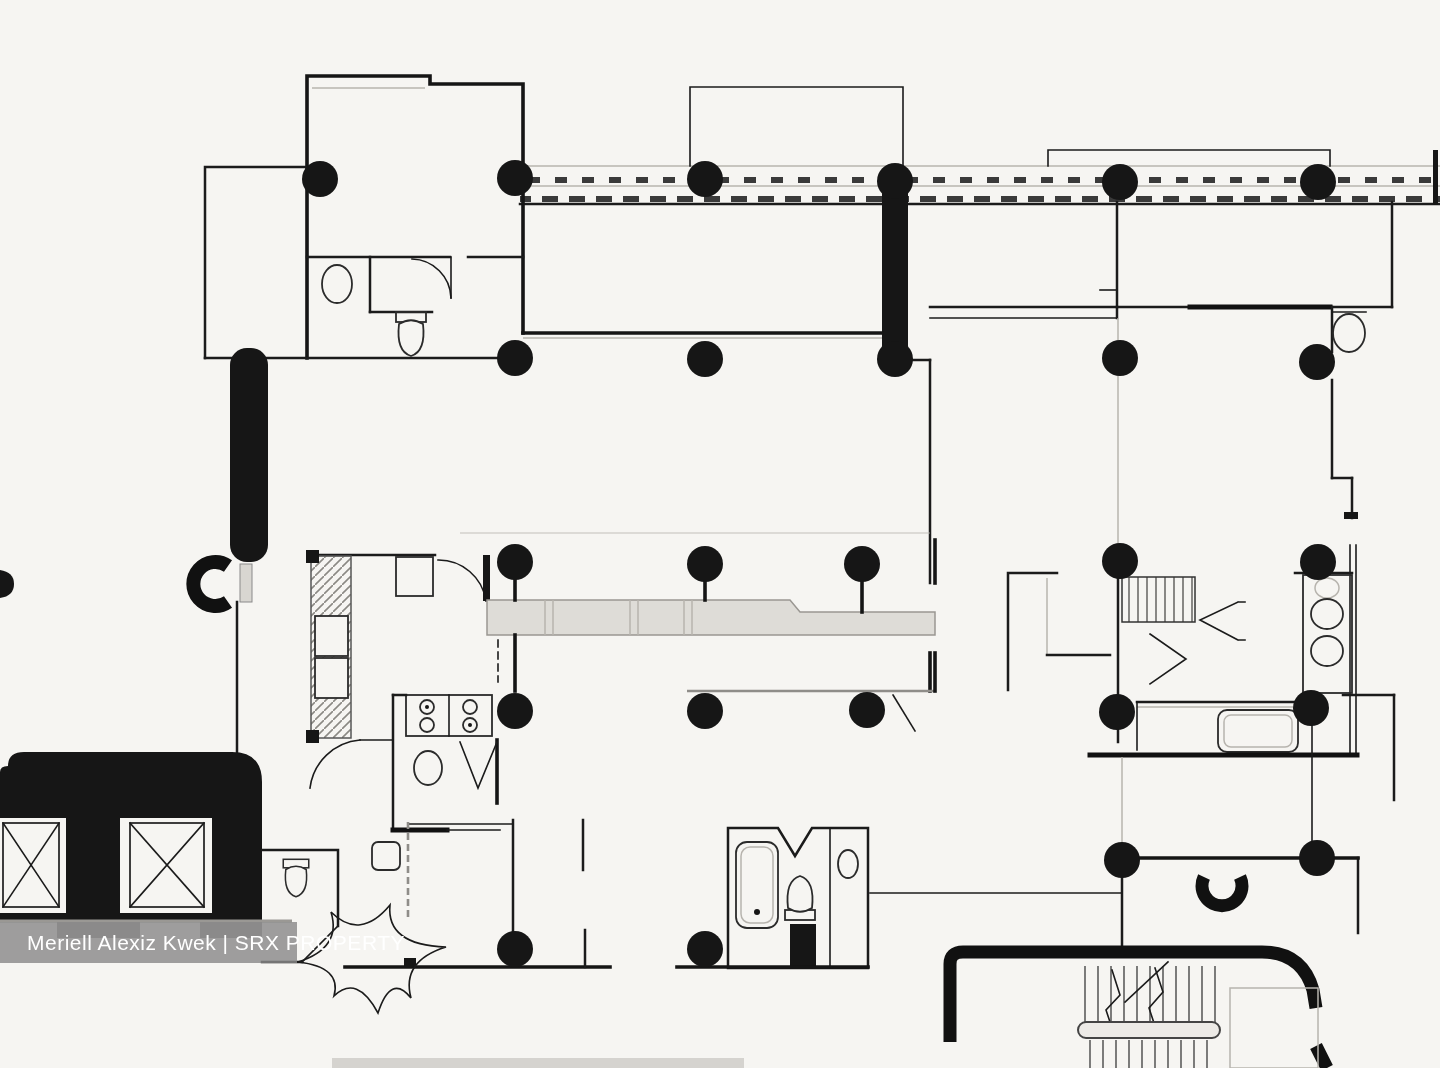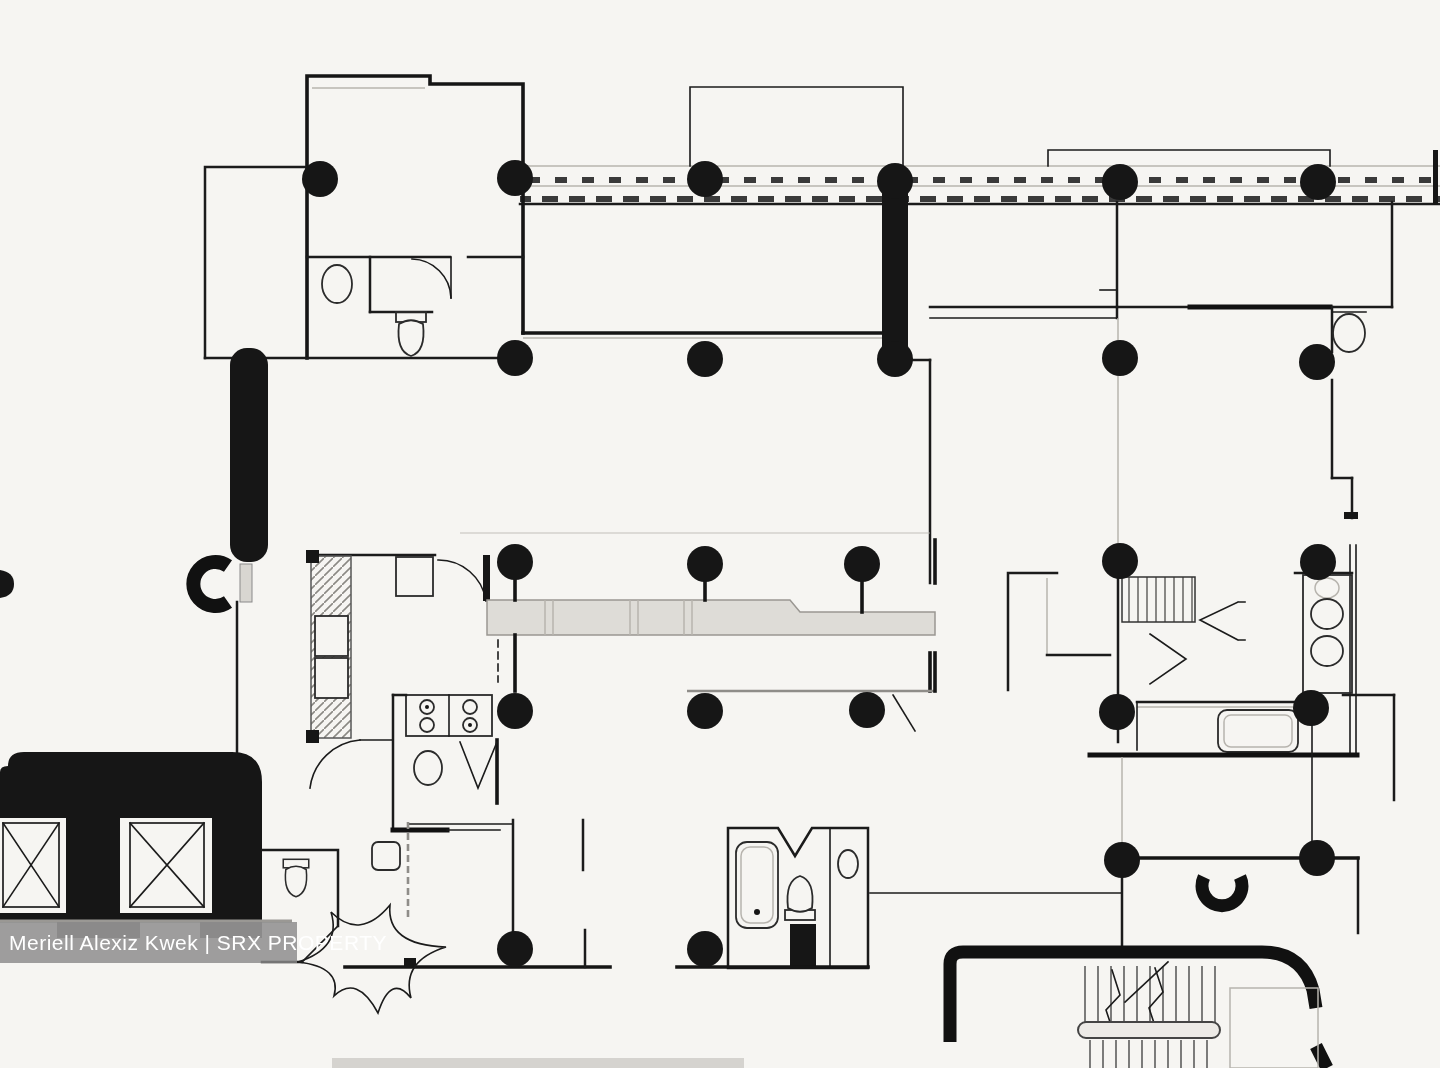--- a/index.html
+++ b/index.html
@@ -13,21 +13,21 @@
   .w5 {stroke:#111;stroke-width:5;fill:none;stroke-linecap:square;}
   .wl {stroke:#b7b4ae;stroke-width:1.5;fill:none;}
   .wg {stroke:#8f8d89;stroke-width:2.6;fill:none;}
   .blk{fill:#161616;stroke:none;}
   .fix{stroke:#2b2b2b;stroke-width:1.8;fill:#f6f5f2;}
   .fixn{stroke:#2b2b2b;stroke-width:1.8;fill:none;}
   .thick{stroke:#111;stroke-width:13;fill:none;stroke-linecap:butt;}
   .tread{stroke:#3a3a3a;stroke-width:1.3;fill:none;}
   .watermark{position:absolute;left:0;top:922px;width:297px;height:41px;
     background:rgba(138,138,138,0.82);color:#ffffff;font-size:21px;line-height:41px;
-    padding-left:9px;box-sizing:border-box;white-space:nowrap;letter-spacing:.5px;}
+    padding-left:27px;box-sizing:border-box;white-space:nowrap;letter-spacing:.5px;}
 </style>
 </head>
 <body>
 
 <div class="stage">
 <svg width="1440" height="1068" viewBox="0 0 1440 1068">
   <defs>
     <pattern id="bandDash" width="27" height="38" patternUnits="userSpaceOnUse">
       <rect x="2" y="6" width="16" height="6" fill="#3a3a3a"></rect>
       <rect x="15" y="25" width="16" height="6" fill="#3a3a3a"></rect>

